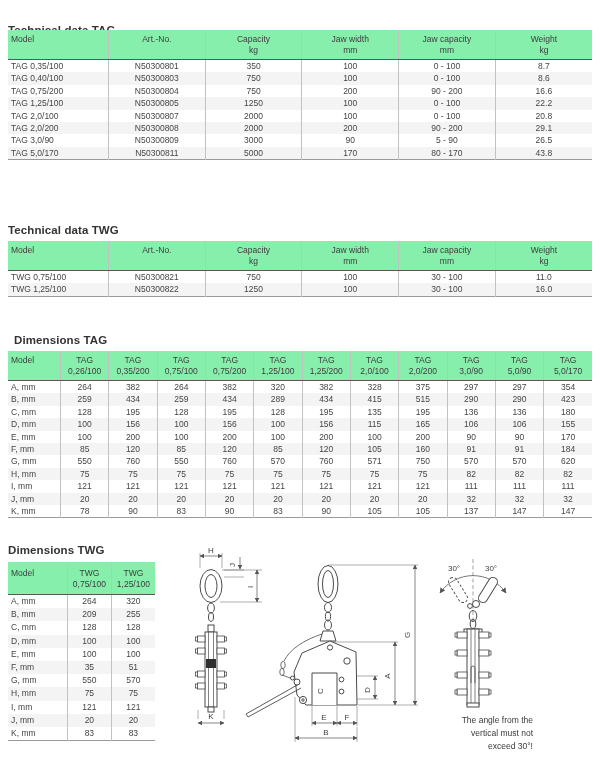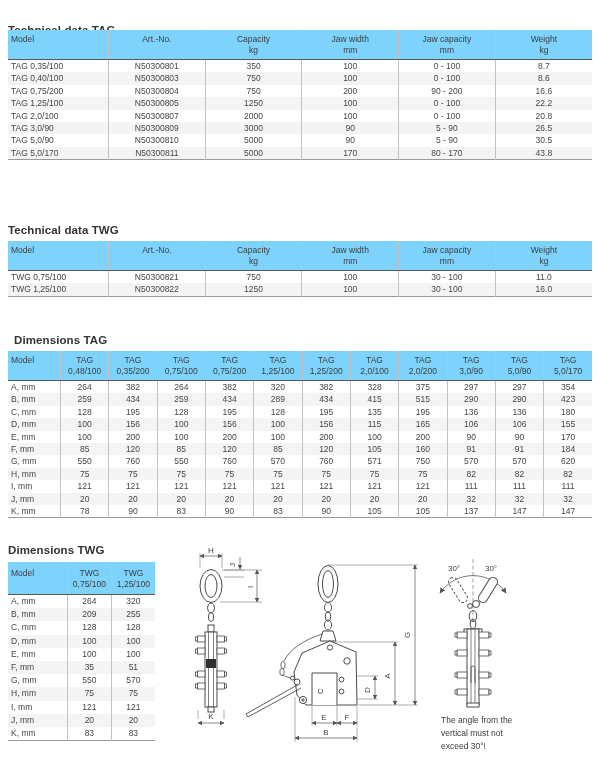--- a/index.html
+++ b/index.html
@@ -14,36 +14,36 @@
   }
   
   table{border-collapse:collapse;table-layout:fixed;width:100%;
         border-bottom:1px solid #9a9a9a;}
   th,td{
     font-size:8.5px;font-weight:normal;color:#454545;text-align:center;
     padding:0;border-left:1px solid #c2c2c2;overflow:hidden;white-space:nowrap;
   }
   th.first,td.first{border-left:none;text-align:left;padding-left:3px;}
   thead th{
-    background:#7dd3fc;vertical-align:top;padding-top:4px;padding-bottom:4px;
+    background:#86efac;vertical-align:top;padding-top:4px;padding-bottom:4px;
     border-bottom:1.5px solid #58585a;color:#3d3d3d;
   }
   thead th div{line-height:10.5px;}
   tbody td{height:12.4px;line-height:12.4px;}
   tbody tr:nth-child(even) td{background:#f4f4f4;}
   .tech th.first{width:97px;}
   .dimtag th.first{width:49px;}
   .dimtwg th.first{width:56px;}
   .dimtwg tbody td{height:13.2px;line-height:13.2px;}
   .dimtwg thead th{padding-top:6px;padding-bottom:5px;}
   
   svg text{font-family:"Liberation Sans","DejaVu Sans",sans-serif;
            font-size:8px;fill:#3e3e3e;}
   .caption{
-    font-size:8.5px;line-height:1.5;color:#3a3a3a;white-space:pre-line;
+    font-size:8.5px;line-height:1.5;color:#3a3a3a;white-space:pre-line;text-align:right;
   }
 </style>
 </head>
 <body>
 
 <div class="abs h1" style="left:8px;top:24px;">Technical data TAG</div>
 
 <div class="abs" style="left:8px;top:30px;width:584px;">
   <table class="tech">
     <thead>
@@ -107,36 +107,36 @@
         </tr>
         <tr>
           <td class="first">TAG 2,0/100</td>
           <td>N50300807</td>
           <td>2000</td>
           <td>100</td>
           <td>0 - 100</td>
           <td>20.8</td>
         </tr>
         <tr>
+          <td class="first">TAG 2,0/200</td>
+          <td>N50300808</td>
+          <td>2000</td>
+          <td>200</td>
+          <td>90 - 200</td>
+          <td>29.1</td>
+        </tr>
+        <tr>
           <td class="first">TAG 3,0/90</td>
           <td>N50300809</td>
           <td>3000</td>
           <td>90</td>
           <td>5 - 90</td>
           <td>26.5</td>
         </tr>
         <tr>
-          <td class="first">TAG 5,0/90</td>
-          <td>N50300810</td>
-          <td>5000</td>
-          <td>90</td>
-          <td>5 - 90</td>
-          <td>30.5</td>
-        </tr>
-        <tr>
           <td class="first">TAG 5,0/170</td>
           <td>N50300811</td>
           <td>5000</td>
           <td>170</td>
           <td>80 - 170</td>
           <td>43.8</td>
         </tr>
       </tbody>
   </table>
 </div>
@@ -196,21 +196,21 @@
 
 <div class="abs" style="left:8px;top:351px;width:584px;">
   <table class="dimtag">
     <thead>
         <tr>
           <th class="first">
             <div>Model</div>
           </th>
           <th>
             <div>TAG</div>
-            <div>0,48/100</div>
+            <div>0,26/100</div>
           </th>
           <th>
             <div>TAG</div>
             <div>0,35/200</div>
           </th>
           <th>
             <div>TAG</div>
             <div>0,75/100</div>
           </th>
           <th>

